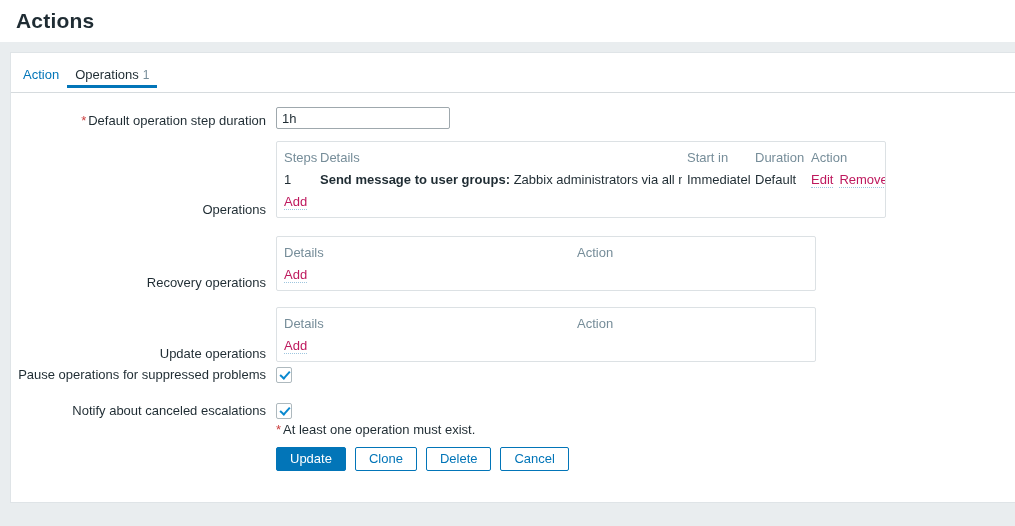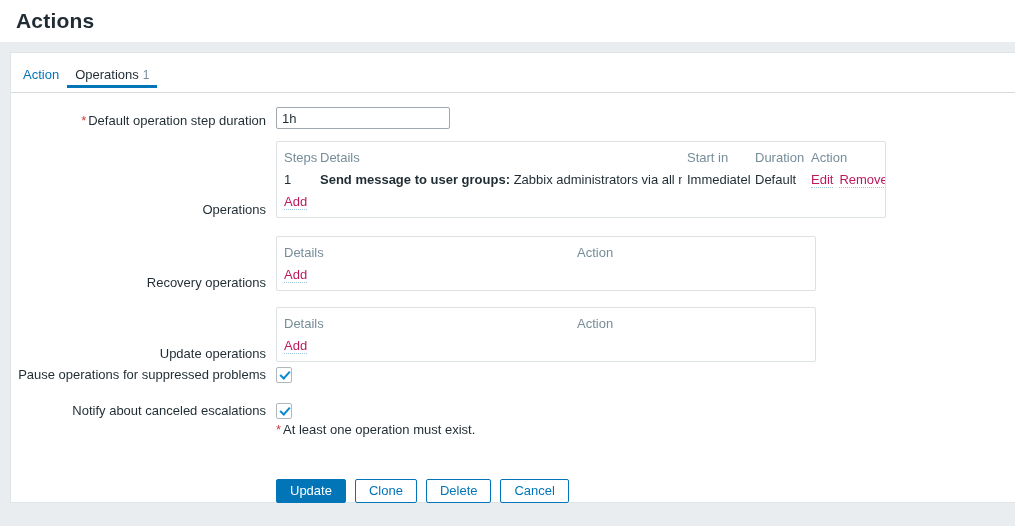--- a/index.html
+++ b/index.html
@@ -161,21 +161,20 @@
     font-family: "Liberation Sans", sans-serif;
     font-size: 13px;
     height: 24px;
     padding: 0 13px;
     border-radius: 2px;
     border: 1px solid #0275b8;
     background: #fff;
     color: #0275b8;
     cursor: pointer;
     line-height: 22px;
-    margin-top: 32px;
   }
   .btn.primary { background: #0275b8; color: #fff; }
   .footnote { padding-top: 3px; }
 </style>
 </head>
 <body>
 
 <header class="page-header">
   <h1>Actions</h1>
 </header>

